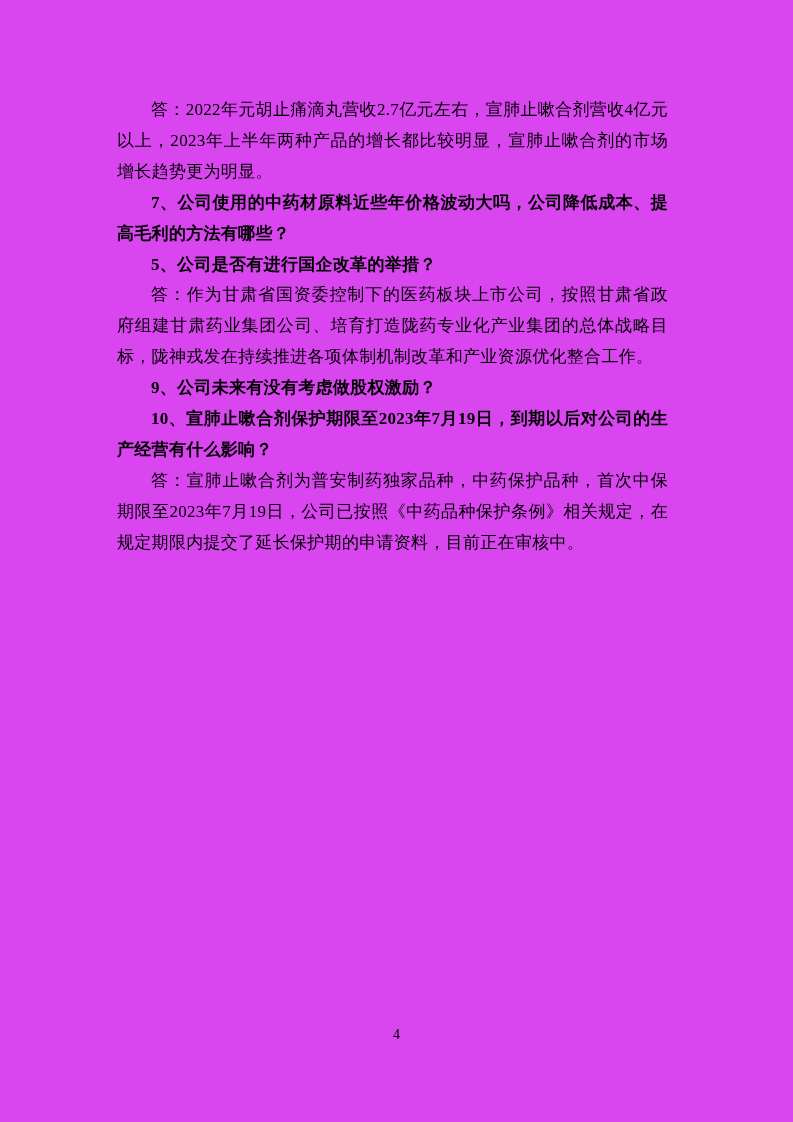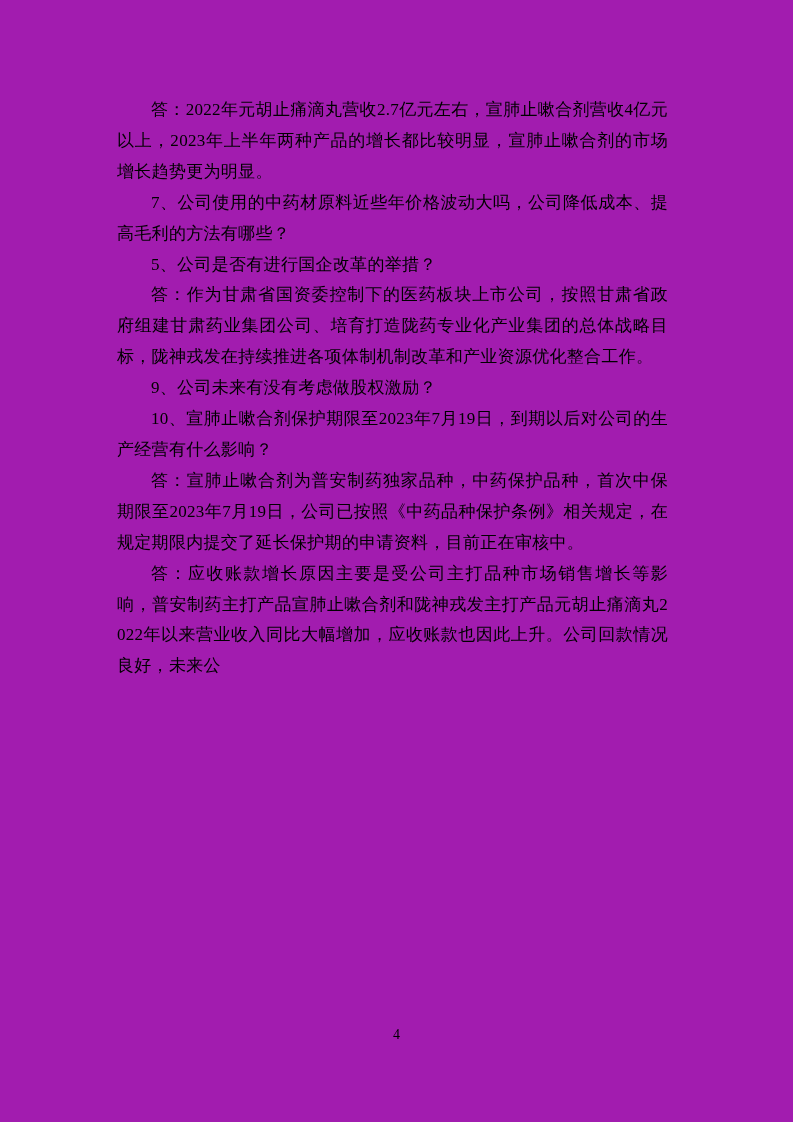--- a/index.html
+++ b/index.html
@@ -13,41 +13,41 @@
     font-family: "Liberation Serif", "DejaVu Serif", serif;
     color: #000000;
     position: relative;
     overflow: hidden;
   }
   .page {
     position: absolute;
     left: 0; top: 0;
     width: 793px;
     height: 1122px;
-    background: #a21caf;
+    background: #d946ef;
   }
   .content {
     position: absolute;
     left: 117px;
     top: 95px;
     width: 551px;
   }
   .content p {
     margin: 0;
     padding: 0;
     font-size: 17px;
     line-height: 30.9px;
     text-align: justify;
     text-justify: inter-ideograph;
     text-indent: 2em;
     letter-spacing: 0.3px;
     word-break: break-all;
   }
   .content p.question {
-    font-weight: normal;
+    font-weight: bold;
   }
   .page-number {
     position: absolute;
     top: 1026px;
     left: 0;
     width: 793px;
     text-align: center;
     font-size: 14px;
     line-height: 18px;
   }
@@ -57,16 +57,15 @@
 
 <div class="page">
   <div class="content">
     <p class="answer">答：2022年元胡止痛滴丸营收2.7亿元左右，宣肺止嗽合剂营收4亿元以上，2023年上半年两种产品的增长都比较明显，宣肺止嗽合剂的市场增长趋势更为明显。</p>
     <p class="question">7、公司使用的中药材原料近些年价格波动大吗，公司降低成本、提高毛利的方法有哪些？</p>
     <p class="question">5、公司是否有进行国企改革的举措？</p>
     <p class="answer">答：作为甘肃省国资委控制下的医药板块上市公司，按照甘肃省政府组建甘肃药业集团公司、培育打造陇药专业化产业集团的总体战略目标，陇神戎发在持续推进各项体制机制改革和产业资源优化整合工作。</p>
     <p class="question">9、公司未来有没有考虑做股权激励？</p>
     <p class="question">10、宣肺止嗽合剂保护期限至2023年7月19日，到期以后对公司的生产经营有什么影响？</p>
     <p class="answer">答：宣肺止嗽合剂为普安制药独家品种，中药保护品种，首次中保期限至2023年7月19日，公司已按照《中药品种保护条例》相关规定，在规定期限内提交了延长保护期的申请资料，目前正在审核中。</p>
-    <p class="answer">答：应收账款增长原因主要是受公司主打品种市场销售增长等影响，普安制药主打产品宣肺止嗽合剂和陇神戎发主打产品元胡止痛滴丸2022年以来营业收入同比大幅增加，应收账款也因此上升。公司回款情况良好，未来公</p>
   </div>
   <div class="page-number">4</div>
 </div>
 
 </body></html>

